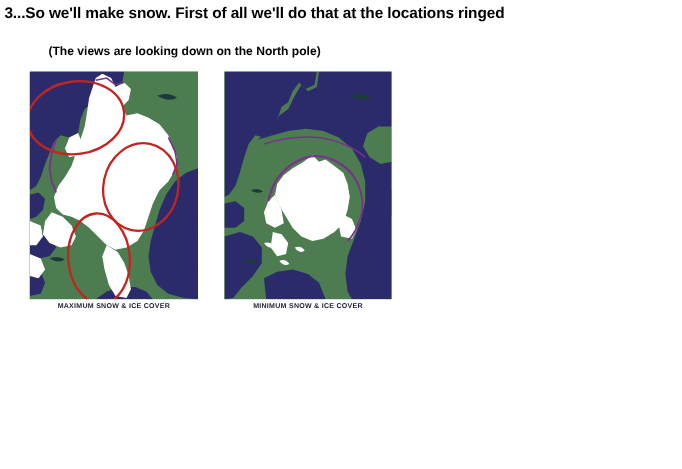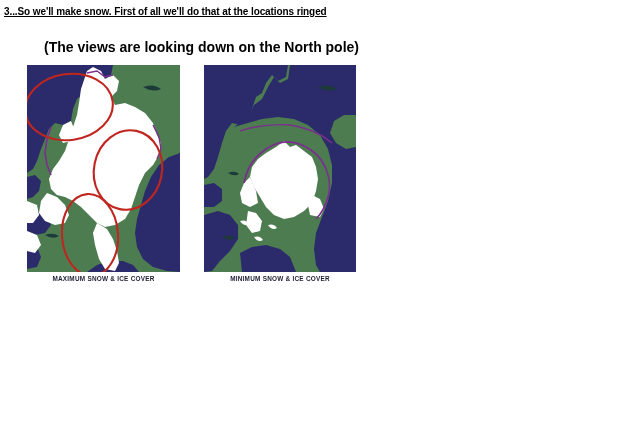--- a/index.html
+++ b/index.html
@@ -18,32 +18,31 @@
   }
 
   
   #slide-text {
     position: absolute;
     left: 4px;
     top: 4px;
     width: 470px;
   }
   .headline-line {
-    font-size: 10px;
+    font-size: 14px;
     font-weight: bold;
     line-height: 15.5px;
     letter-spacing: -0.1px;
     white-space: nowrap;
-    text-decoration: underline;
   }
   #subhead {
     position: absolute;
     left: 44px;
     top: 40px;
-    font-size: 14px;
+    font-size: 11px;
     font-weight: bold;
     line-height: 15.5px;
     white-space: nowrap;
   }
 
   
   #figures {
     position: absolute;
     left: 0;
     top: 0;

